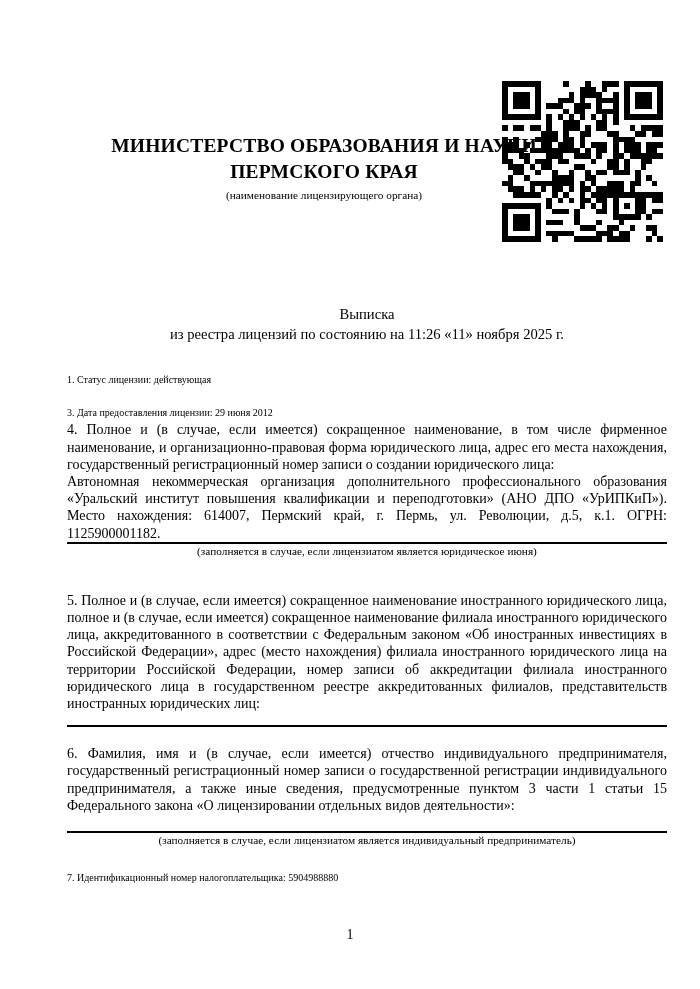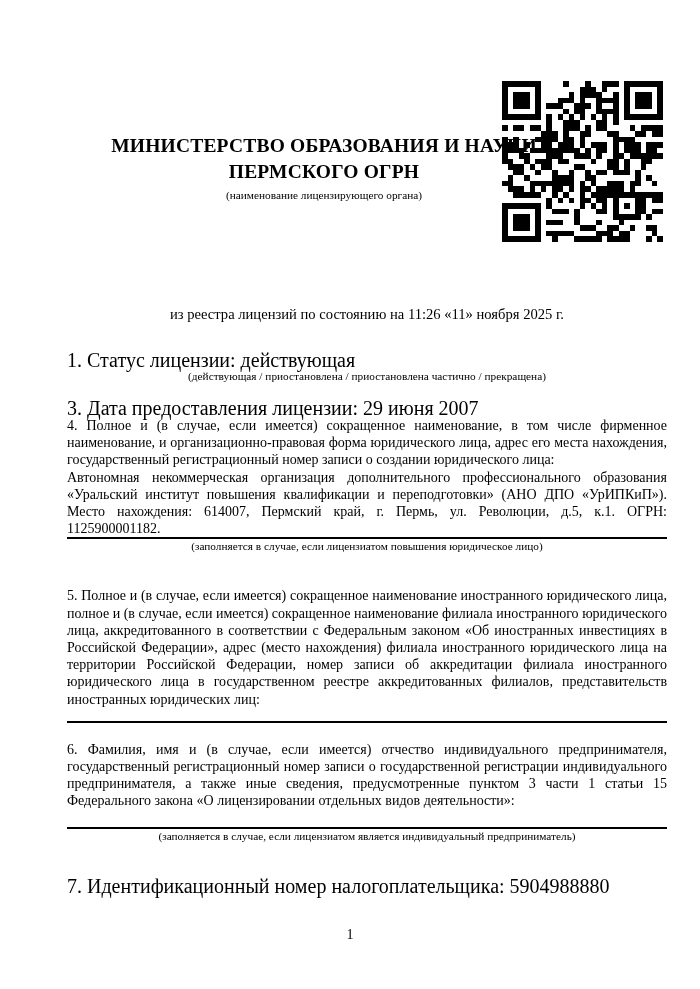--- a/index.html
+++ b/index.html
@@ -8,43 +8,43 @@
     background:#ffffff;color:#000000;
     font-family:"Liberation Serif","DejaVu Serif",serif;
     font-size:14px;overflow:hidden;
   }
   .header{position:absolute;top:133px;left:0;width:552px;text-align:center;padding-left:48px;}
   .ministry-line{font-weight:bold;font-size:19.5px;line-height:26px;letter-spacing:.2px;}
   .header-caption{font-size:11.3px;line-height:14px;margin-top:3px;}
   .qr{position:absolute;top:81px;left:502px;width:161px;height:161px;}
   .content{position:absolute;top:305px;left:67px;width:600px;}
   .doc-title{text-align:center;font-size:14.6px;line-height:19.5px;}
-  .line{font-size:20px;line-height:17.2px;}
+  .line{font-size:10px;line-height:17.2px;}
   .para{font-size:14px;line-height:17.2px;text-align:justify;}
   .small-caption{font-size:11.3px;line-height:15px;text-align:center;}
   .rule{border-top:2px solid #000;height:0;}
   .i1{margin-top:27px;}
   .i2{margin-top:19px;}
   .i3{margin-top:16px;}
   .i4{}
   .i5{margin-top:33px;}
   .i6{margin-top:18px;}
-  .i7{margin-top:34px;}
+  .i7{margin-top:21px;}
   .empty-5{height:13px;}
   .empty-6{height:17px;}
   .page-number{position:absolute;top:927px;left:0;width:700px;text-align:center;font-size:14px;line-height:16px;}
 </style>
 </head>
 <body>
 
 <div class="page">
 
   <div class="header">
     <div class="ministry-line">МИНИСТЕРСТВО ОБРАЗОВАНИЯ И НАУКИ</div>
-    <div class="ministry-line">ПЕРМСКОГО ОГРН</div>
+    <div class="ministry-line">ПЕРМСКОГО КРАЯ</div>
     <div class="header-caption">(наименование лицензирующего органа)</div>
   </div>
 
   <svg id="qr-svg" class="qr" viewBox="0 0 29 29" shape-rendering="crispEdges">
       <rect x="0" y="0" width="1" height="1" fill="#000"></rect>
       <rect x="1" y="0" width="1" height="1" fill="#000"></rect>
       <rect x="2" y="0" width="1" height="1" fill="#000"></rect>
       <rect x="3" y="0" width="1" height="1" fill="#000"></rect>
       <rect x="4" y="0" width="1" height="1" fill="#000"></rect>
       <rect x="5" y="0" width="1" height="1" fill="#000"></rect>
@@ -471,36 +471,36 @@
       <rect x="20" y="28" width="1" height="1" fill="#000"></rect>
       <rect x="21" y="28" width="1" height="1" fill="#000"></rect>
       <rect x="22" y="28" width="1" height="1" fill="#000"></rect>
       <rect x="26" y="28" width="1" height="1" fill="#000"></rect>
       <rect x="28" y="28" width="1" height="1" fill="#000"></rect>
     </svg>
 
   <div class="content">
 
     <div class="doc-title">
+      <div>Выписка</div>
       <div>из реестра лицензий по состоянию на 11:26 «11» ноября 2025 г.</div>
     </div>
 
     <div class="i1">
       <div class="line">1. Статус лицензии: действующая</div>
-      <div class="small-caption">(действующая / приостановлена / приостановлена частично / прекращена)</div>
     </div>
 
 
-    <div class="i3 line">3. Дата предоставления лицензии: 29 июня 2007</div>
+    <div class="i3 line">3. Дата предоставления лицензии: 29 июня 2012</div>
 
     <div class="i4">
       <div class="para">4. Полное и (в случае, если имеется) сокращенное наименование, в том числе фирменное наименование, и организационно-правовая форма юридического лица, адрес его места нахождения, государственный регистрационный номер записи о создании юридического лица:</div>
       <div class="para">Автономная некоммерческая организация дополнительного профессионального образования «Уральский институт повышения квалификации и переподготовки» (АНО ДПО «УрИПКиП»). Место нахождения: 614007, Пермский край, г. Пермь, ул. Революции, д.5, к.1. ОГРН: 1125900001182.</div>
       <div class="rule"></div>
-      <div class="small-caption">(заполняется в случае, если лицензиатом повышения юридическое лицо)</div>
+      <div class="small-caption">(заполняется в случае, если лицензиатом является юридическое июня)</div>
     </div>
 
     <div class="i5">
       <div class="para">5. Полное и (в случае, если имеется) сокращенное наименование иностранного юридического лица, полное и (в случае, если имеется) сокращенное наименование филиала иностранного юридического лица, аккредитованного в соответствии с Федеральным законом «Об иностранных инвестициях в Российской Федерации», адрес (место нахождения) филиала иностранного юридического лица на территории Российской Федерации, номер записи об аккредитации филиала иностранного юридического лица в государственном реестре аккредитованных филиалов, представительств иностранных юридических лиц:</div>
       <div class="empty-5"></div>
       <div class="rule"></div>
     </div>
 
     <div class="i6">
       <div class="para">6. Фамилия, имя и (в случае, если имеется) отчество индивидуального предпринимателя, государственный регистрационный номер записи о государственной регистрации индивидуального предпринимателя, а также иные сведения, предусмотренные пунктом 3 части 1 статьи 15 Федерального закона «О лицензировании отдельных видов деятельности»:</div>

